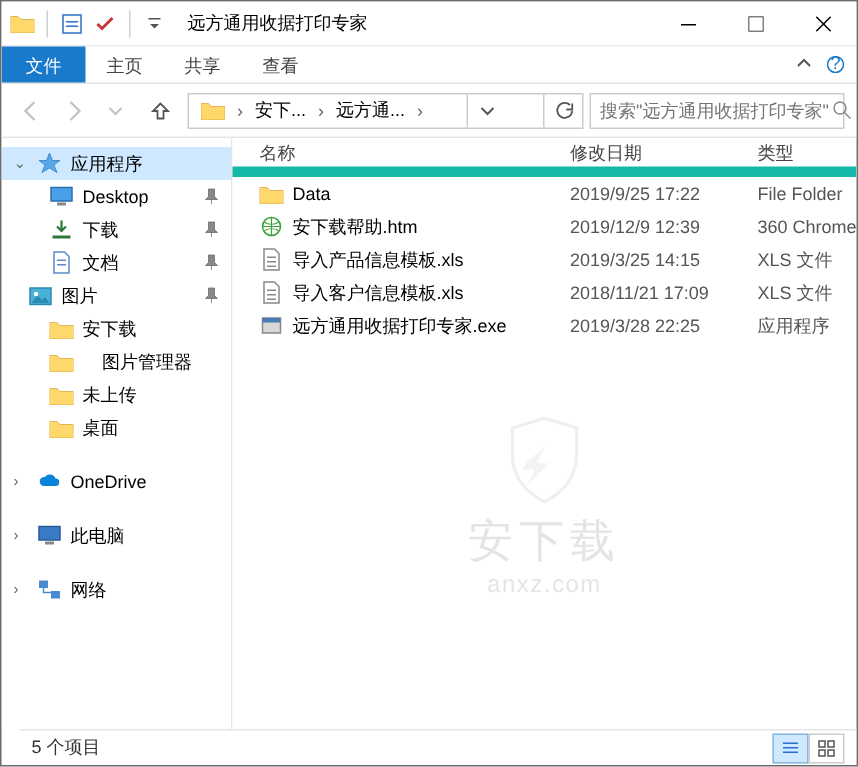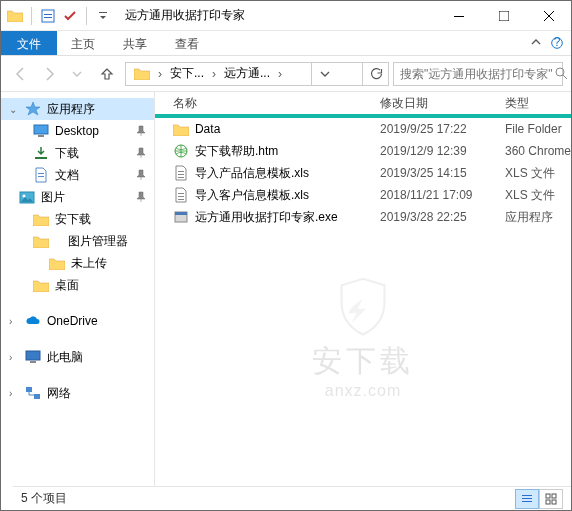--- a/index.html
+++ b/index.html
@@ -38,21 +38,21 @@
 .sidebar { width: 165px; border-right: 1px solid #e5e5e5; padding-top: 6px; overflow-y: auto; background: #fff; }
 .side-item { height: 22px; display: flex; align-items: center; padding-left: 18px; gap: 6px; }
 .side-item.top { padding-left: 8px; }
 .side-item .expand { width: 10px; color: #666; font-size: 10px; }
 .side-item.selected { background: #cde8ff; }
 .side-label { white-space: nowrap; overflow: hidden; text-overflow: ellipsis; }
 .pin { margin-left: auto; margin-right: 8px; color: #7a7a7a; }
 .side-group { margin-bottom: 14px; }
 
 .filelist { flex: 1; display: flex; flex-direction: column; background: #fff; position: relative; }
-.colheaders { height: 26px; display: flex; align-items: center; border-bottom: 4px solid #14b8a6; color: #444; }
+.colheaders { height: 26px; display: flex; align-items: flex-end; border-bottom: 7px solid #14b8a6; color: #444; }
 .col-name { width: 225px; padding-left: 18px; }
 .col-date { width: 125px; }
 .col-type { flex: 1; }
 .row { height: 22px; display: flex; align-items: center; }
 .row .name { width: 225px; padding-left: 18px; display: flex; align-items: center; gap: 6px; }
 .row .date { width: 125px; color: #555; }
 .row .type { flex: 1; color: #555; white-space: nowrap; overflow: hidden; }
 .file-ico { width: 16px; height: 16px; display: flex; align-items: center; justify-content: center; }
 
 
@@ -279,21 +279,21 @@
             <span class="side-label">安下载</span>
           </div>
           <div class="side-item" style="padding-left: 32px; gap: 19px;">
             <span class="file-ico">
               <svg width="16" height="13" viewBox="0 0 16 13">
                 <path d="M0 2 h5 l2 2 h9 v9 h-16 z" fill="#ffd86b" stroke="#d9a23a" stroke-width="0.5"></path>
               </svg>
             </span>
             <span class="side-label">图片管理器</span>
           </div>
-          <div class="side-item" style="padding-left: 48px;">
+          <div class="side-item" style="padding-left: 32px;">
             <span class="file-ico">
               <svg width="16" height="13" viewBox="0 0 16 13">
                 <path d="M0 2 h5 l2 2 h9 v9 h-16 z" fill="#ffd86b" stroke="#d9a23a" stroke-width="0.5"></path>
               </svg>
             </span>
             <span class="side-label">未上传</span>
           </div>
           <div class="side-item" style="padding-left: 32px;">
             <span class="file-ico">
               <svg width="16" height="13" viewBox="0 0 16 13">

